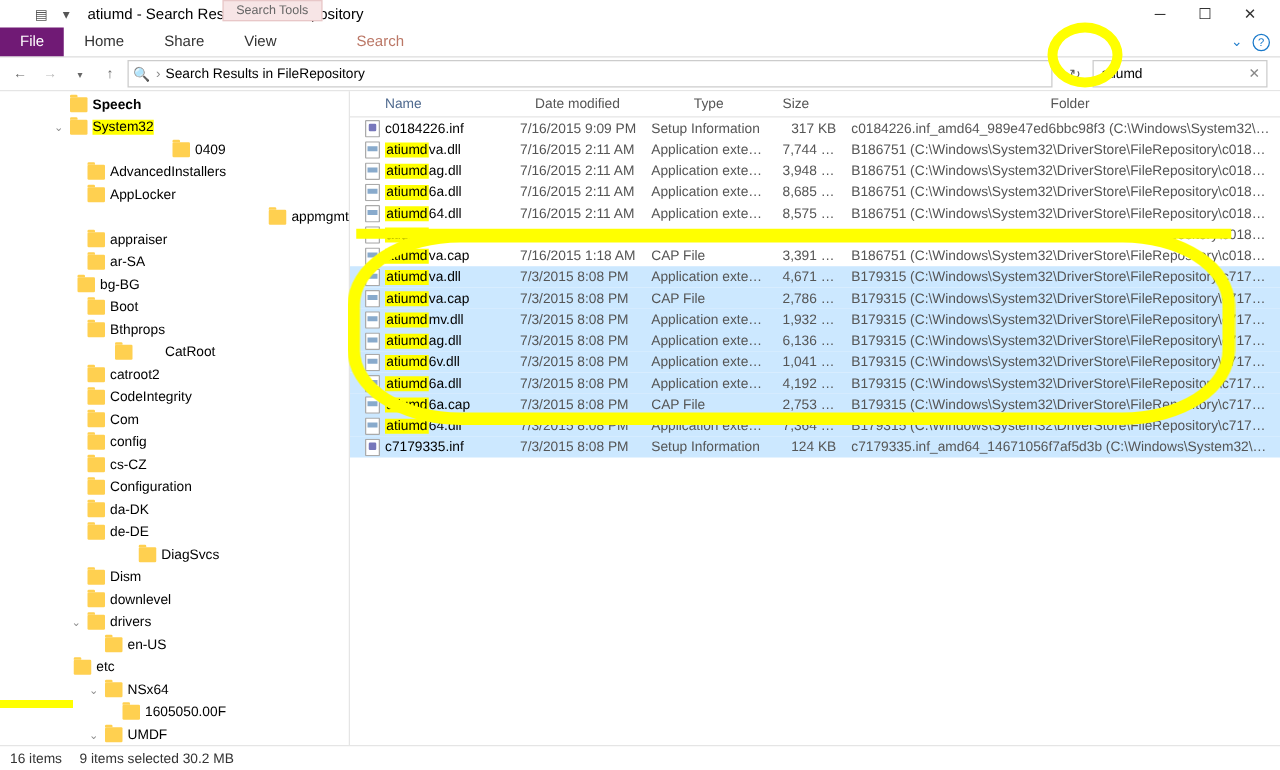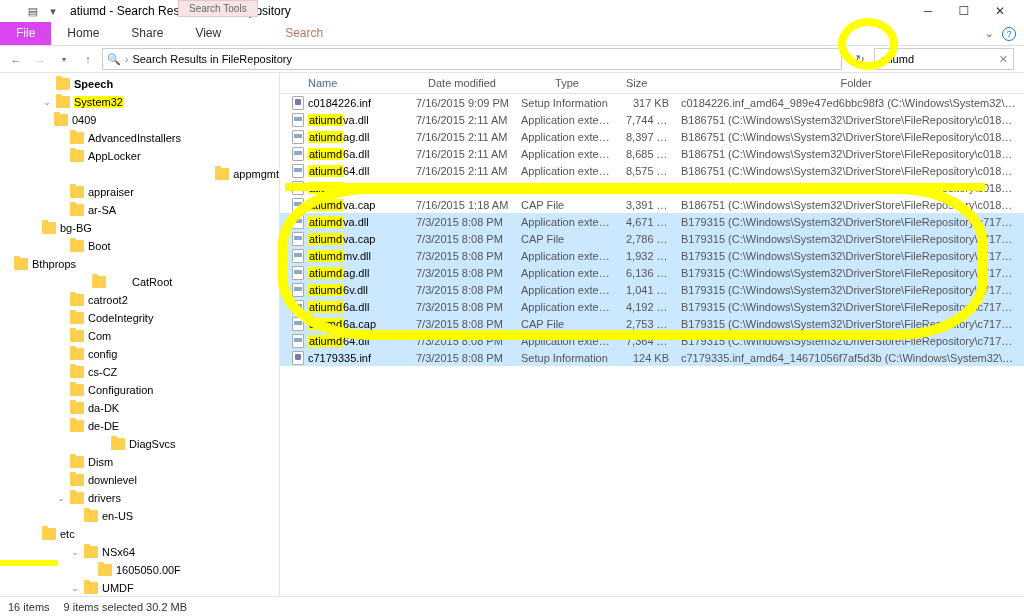--- a/index.html
+++ b/index.html
@@ -9,21 +9,21 @@
 .titlebar .quick { display: flex; gap: 2px; }
 .titlebar .qbtn { width: 18px; height: 18px; display: flex; align-items: center; justify-content: center; color: #555; }
 .titlebar .title { flex: 1; text-align: left; padding-left: 8px; font-size: 12px; }
 .titlebar .wincontrols { display: flex; gap: 12px; padding-right: 8px; color: #333; }
 .titlebar .wincontrols span { width: 24px; text-align: center; font-size: 12px; }
 
 .search-tools { position: absolute; left: 178px; top: 0; background: #f7e5e6; border: 1px solid #e8c7c8; padding: 2px 10px; font-size: 10px; color: #666; }
 
 .ribbon { height: 24px; display: flex; align-items: stretch; border-bottom: 1px solid #ddd; }
 .ribbon .tab { padding: 4px 16px; font-size: 12px; color: #333; cursor: pointer; }
-.ribbon .tab.file { background: #d946ef; color: #fff; }
+.ribbon .tab.file { background: #701a75; color: #fff; }
 .ribbon .help { margin-left: auto; display: flex; gap: 8px; padding-right: 8px; align-items: center; color: #1979ca; }
 
 .addrbar { height: 26px; display: flex; align-items: center; padding: 2px 6px; gap: 4px; }
 .addrbar .nav-btn { width: 20px; height: 20px; display: flex; align-items: center; justify-content: center; color: #666; }
 .addrbar .breadcrumb { flex: 1; border: 1px solid #ccc; height: 22px; display: flex; align-items: center; padding: 0 4px; font-size: 11px; gap: 4px; margin-right: 4px; }
 .addrbar .refresh { width: 20px; text-align: center; color: #555; }
 .addrbar .searchbox { width: 140px; border: 1px solid #ccc; height: 22px; padding: 0 18px 0 6px; font-size: 11px; position: relative; margin-right: 4px; }
 .addrbar .search-clear { position: absolute; right: 10px; top: 50%; transform: translateY(-50%); color: #888; font-size: 11px; }
 
 .main { display: flex; height: calc(100% - 22px - 24px - 26px - 20px); border-top: 1px solid #e5e5e5; }
@@ -116,21 +116,21 @@
       <div class="node" style="padding-left: 42px; font-weight: bold;">
         <span class="chev"></span>
         <span class="folder-icon"></span>
         <span>Speech</span>
       </div>
       <div class="node" style="padding-left: 42px;">
         <span class="chev">⌄</span>
         <span class="folder-icon"></span>
         <span class="hlA">System32</span>
       </div>
-      <div class="node" style="padding-left: 40px;">
+      <div class="node" style="padding-left: 76px; margin-left: 48px;">
         <span class="chev"></span>
         <span class="folder-icon"></span>
         <span>0409</span>
       </div>
       <div class="node" style="padding-left: 56px;">
         <span class="chev"></span>
         <span class="folder-icon"></span>
         <span>AdvancedInstallers</span>
       </div>
       <div class="node" style="padding-left: 56px;">
@@ -146,31 +146,31 @@
       <div class="node" style="padding-left: 56px;">
         <span class="chev"></span>
         <span class="folder-icon"></span>
         <span>appraiser</span>
       </div>
       <div class="node" style="padding-left: 56px;">
         <span class="chev"></span>
         <span class="folder-icon"></span>
         <span>ar-SA</span>
       </div>
-      <div class="node" style="padding-left: 28px; align-items: center;">
+      <div class="node" style="padding-left: 48px; align-items: center;">
         <span class="chev"></span>
         <span class="folder-icon"></span>
         <span>bg-BG</span>
       </div>
       <div class="node" style="padding-left: 56px;">
         <span class="chev"></span>
         <span class="folder-icon"></span>
         <span>Boot</span>
       </div>
-      <div class="node" style="">
+      <div class="node" style="padding-left: 56px;">
         <span class="chev"></span>
         <span class="folder-icon"></span>
         <span>Bthprops</span>
       </div>
       <div class="node" style="padding-left: 56px; gap: 26px;">
         <span class="chev"></span>
         <span class="folder-icon"></span>
         <span>CatRoot</span>
       </div>
       <div class="node" style="padding-left: 56px;">
@@ -231,21 +231,21 @@
       <div class="node" style="padding-left: 56px;">
         <span class="chev">⌄</span>
         <span class="folder-icon"></span>
         <span>drivers</span>
       </div>
       <div class="node" style="padding-left: 70px;">
         <span class="chev"></span>
         <span class="folder-icon"></span>
         <span>en-US</span>
       </div>
-      <div class="node" style="padding-left: 28px;">
+      <div class="node" style="padding-left: 45px;">
         <span class="chev"></span>
         <span class="folder-icon"></span>
         <span>etc</span>
       </div>
       <div class="node" style="padding-left: 70px;">
         <span class="chev">⌄</span>
         <span class="folder-icon"></span>
         <span>NSx64</span>
       </div>
       <div class="node" style="padding-left: 84px;">
@@ -288,21 +288,21 @@
           <div class="col col-size">7,744 KB</div>
           <div class="col col-folder">B186751 (C:\Windows\System32\DriverStore\FileRepository\c0184226.inf_amd64_989e47ed6bbc98f3)</div>
         </div>
         <div class="row">
           <div class="col col-name" style="padding-left: 12px;">
             <span class="file-icon dll"></span>
             <span><span class="hlName">atiumd</span>ag.dll</span>
           </div>
           <div class="col col-date">7/16/2015 2:11 AM</div>
           <div class="col col-type">Application extens...</div>
-          <div class="col col-size">8,397 KB</div>
+          <div class="col col-size">3,948 KB</div>
           <div class="col col-folder">B186751 (C:\Windows\System32\DriverStore\FileRepository\c0184226.inf_amd64_989e47ed6bbc98f3)</div>
         </div>
         <div class="row">
           <div class="col col-name" style="padding-left: 12px;">
             <span class="file-icon dll"></span>
             <span><span class="hlName">atiumd</span>6a.dll</span>
           </div>
           <div class="col col-date">7/16/2015 2:11 AM</div>
           <div class="col col-type">Application extens...</div>
           <div class="col col-size">8,685 KB</div>

